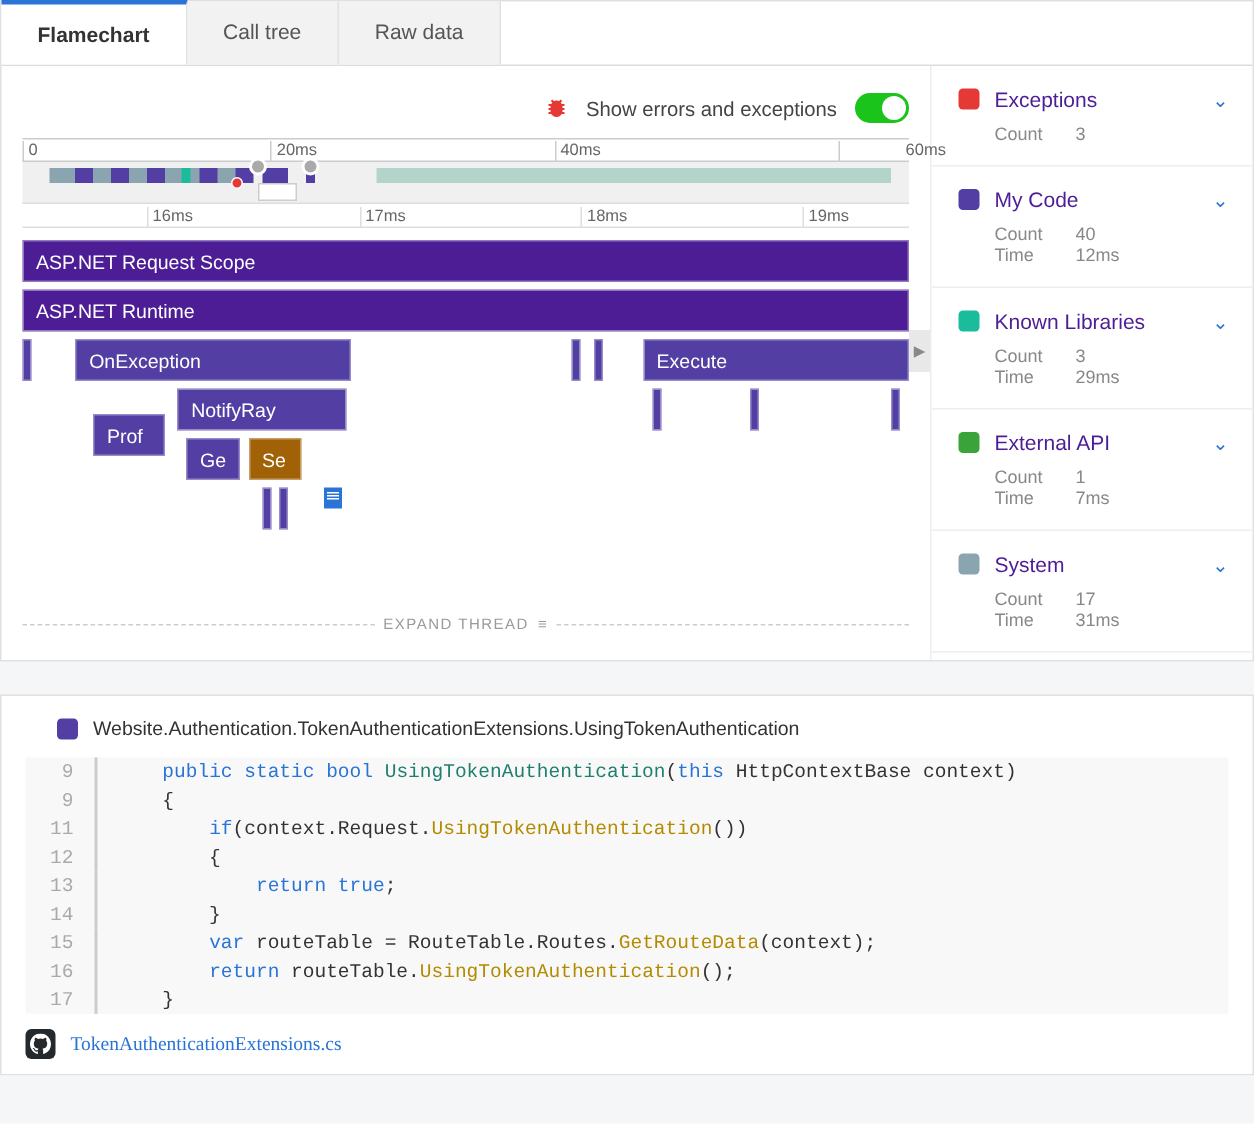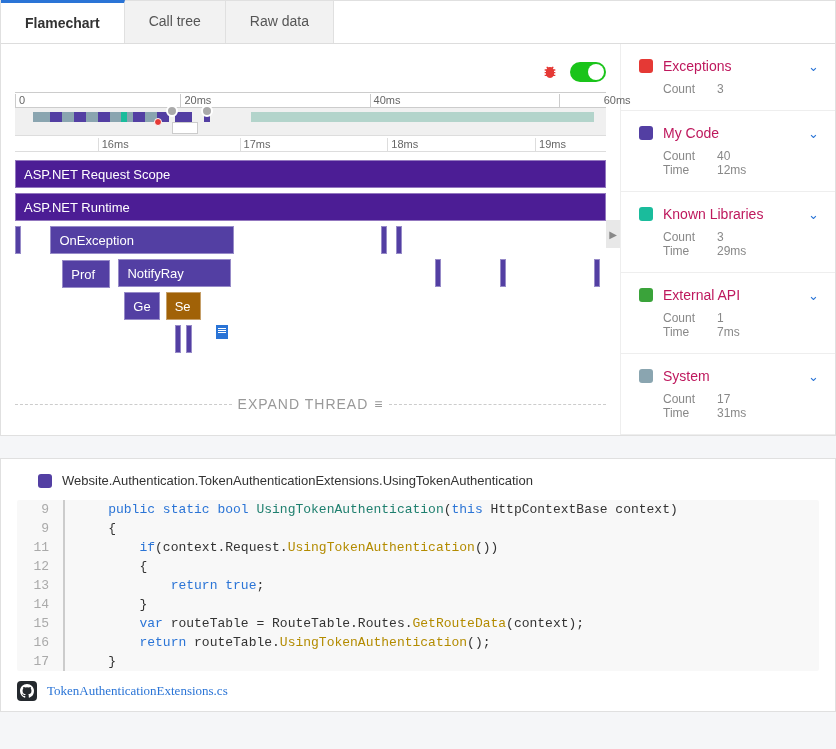--- a/index.html
+++ b/index.html
@@ -39,29 +39,29 @@
 
   
   .flame-wrap { position: relative; height: 220px; margin: 8px 14px 0 0; }
   .bar { position: absolute; height: 28px; color: #fff; font-size: 13px; line-height: 28px; padding: 0 8px; overflow: hidden; white-space: nowrap; border: 1px solid rgba(255,255,255,0.4); }
   .bar-slate { background: #4c1d95; }
   .bar-purple { background: #533fa3; }
   .bar-teal { background: #a16207; }
   .thin { width: 6px; padding: 0; }
   .expand-nav { position: absolute; right: -14px; top: 60px; width: 14px; height: 28px; background: #e8e8e8; color: #888; display: flex; align-items: center; justify-content: center; font-size: 10px; cursor: pointer; }
 
-  .expand-thread { display: flex; align-items: center; justify-content: center; gap: 6px; color: #999; font-size: 14px; letter-spacing: 1px; margin: 16px 14px 18px 0; }
+  .expand-thread { display: flex; align-items: center; justify-content: center; gap: 6px; color: #999; font-size: 10px; letter-spacing: 1px; margin: 31px 14px 18px 0; }
   .expand-thread::before, .expand-thread::after { content: ""; flex: 1; border-top: 1px dashed #ccc; }
 
   
   .legend-item { padding: 14px 16px 14px 18px; border-bottom: 1px solid #eee; }
   .legend-head { display: flex; align-items: center; justify-content: space-between; cursor: pointer; }
   .legend-left { display: flex; align-items: center; gap: 10px; }
   .swatch { width: 14px; height: 14px; border-radius: 3px; }
-  .legend-title { font-size: 14px; color: #be185d; }
+  .legend-title { font-size: 14px; color: #4c1d95; }
   .chevron { color: #2a74d6; font-size: 13px; }
   .legend-stats { margin-left: 24px; margin-top: 8px; font-size: 12px; color: #888; }
   .legend-stats div { display: flex; gap: 20px; }
   .stat-label { width: 34px; }
 
   
   .code-panel { background: #fff; border: 1px solid #e0e0e0; margin-top: 22px; padding: 14px 16px 10px; }
   .code-title { display: flex; align-items: center; gap: 10px; margin-bottom: 12px; padding-left: 21px; }
   .code-title .swatch { width: 14px; height: 14px; border-radius: 3px; background: #533fa3; }
   .code-block { background: #f8f8f8; font-family: Consolas, 'Courier New', monospace; font-size: 13px; line-height: 19px; border-radius: 2px; }
@@ -92,20 +92,21 @@
 
     <div class="main-area">
       <div class="chart-area">
 
         <div class="errors-row">
           <span class="bug-icon">
             <svg viewBox="0 0 24 24" fill="currentColor">
                 <path d="M20 8h-2.8a6 6 0 0 0-1-1.5l1.5-1.5-1.4-1.4L14.6 5A6 6 0 0 0 12 4.5 6 6 0 0 0 9.4 5L7.7 3.6 6.3 5l1.5 1.5a6 6 0 0 0-1 1.5H4v2h2.1A6 6 0 0 0 6 11v1H4v2h2v1c0 .3 0 .7.1 1H4v2h2.8a6 6 0 0 0 10.4 0H20v-2h-2.1c.1-.3.1-.7.1-1v-1h2v-2h-2v-1c0-.3 0-.7-.1-1H20V8z"></path>
               </svg>
           </span>
+          <span>Show errors and exceptions</span>
           <span class="toggle"></span>
         </div>
 
         <div class="ruler" id="ruler-top">
             <div class="ruler-tick" style="left: 0%;">0</div>
             <div class="ruler-tick" style="left: 28%;">20ms</div>
             <div class="ruler-tick" style="left: 60%;">40ms</div>
             <div class="ruler-tick" style="left: 92%; padding-left: 44px;">60ms</div>
           </div>
 
@@ -134,22 +135,23 @@
           </div>
 
         <div class="flame-wrap">
           <div class="bar bar-slate" style="left:0;width:100%;top:0">ASP.NET Request Scope</div>
           <div class="bar bar-slate" style="left:0;width:100%;top:33px">ASP.NET Runtime</div>
 
           <div class="bar bar-purple thin" style="left:0;top:66px"></div>
           <div class="bar bar-purple" style="left:6%;width:31%;top:66px">OnException</div>
           <div class="bar bar-purple thin" style="left:62%;top:66px"></div>
           <div class="bar bar-purple thin" style="left:64.5%;top:66px"></div>
-
-          <div class="bar bar-purple" style="left:8%;width:8%;top:100px">Prof</div>
+          <div class="bar bar-purple" style="left:70%;width:30%;top:66px">Execute</div>
+
+          <div class="bar bar-purple" style="left:8%;width:8%;top:116px">Prof</div>
           <div class="bar bar-purple" style="left:17.5%;width:19%;top:99px">NotifyRay</div>
           <div class="bar bar-purple thin" style="left:71%;top:99px"></div>
           <div class="bar bar-purple thin" style="left:82%;top:99px"></div>
           <div class="bar bar-purple thin" style="left:98%;top:99px"></div>
 
           <div class="bar bar-purple" style="left:18.5%;width:6%;top:132px">Ge</div>
           <div class="bar bar-teal" style="left:25.5%;width:6%;top:132px">Se</div>
 
           <div class="bar bar-purple thin" style="left:27%;top:165px"></div>
           <div class="bar bar-purple thin" style="left:29%;top:165px"></div>

